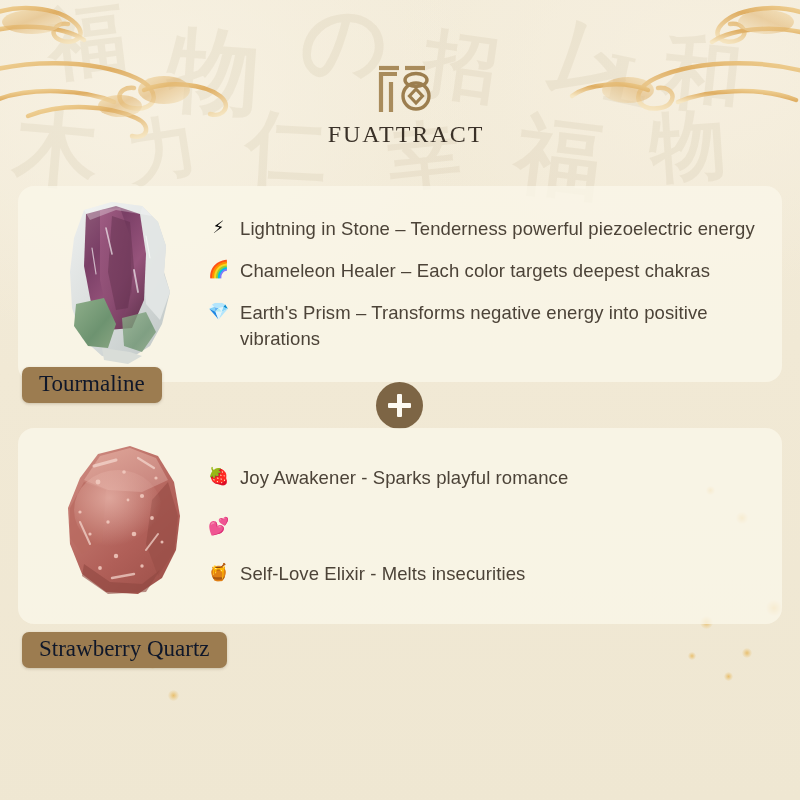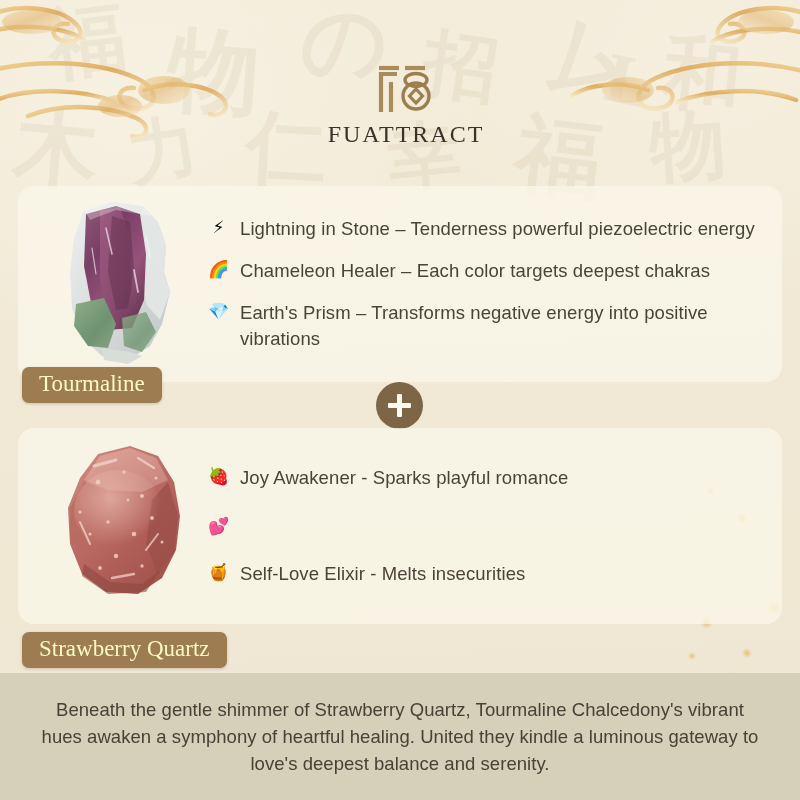--- a/index.html
+++ b/index.html
@@ -90,21 +90,21 @@
   }
   .bullet .btext{
     font-size:18.5px; line-height:26px;
     color:#4c4338; letter-spacing:.1px;
   }
 
   
   .badge{
     position:absolute;
     background:#9c7c50;
-    color:#fef9c3;
+    color:#0f172a;
     font-family:"Liberation Serif", serif;
     font-size:23px;
     border-radius:7px;
     padding:4px 17px 6px;
     white-space:nowrap;
     box-shadow:0 1px 3px rgba(90,68,40,.25);
   }
   #badge-tourmaline{ left:22px; top:367px; }
   #badge-strawberry{ left:22px; top:632px; }
 
@@ -364,17 +364,14 @@
       </div>
       <div class="bullet">
         <span class="emoji">🍯</span>
         <span class="btext">Self-Love Elixir - Melts insecurities</span>
       </div>
     </div>
   </div>
 
   <div class="badge" id="badge-strawberry">Strawberry Quartz</div>
 
-  <div id="footer">
-    <p id="footer-text">Beneath the gentle shimmer of Strawberry Quartz, Tourmaline Chalcedony's vibrant hues awaken a symphony of heartful healing. United they kindle a luminous gateway to love's deepest balance and serenity.</p>
-  </div>
 
 </div>
 
 </body></html>

